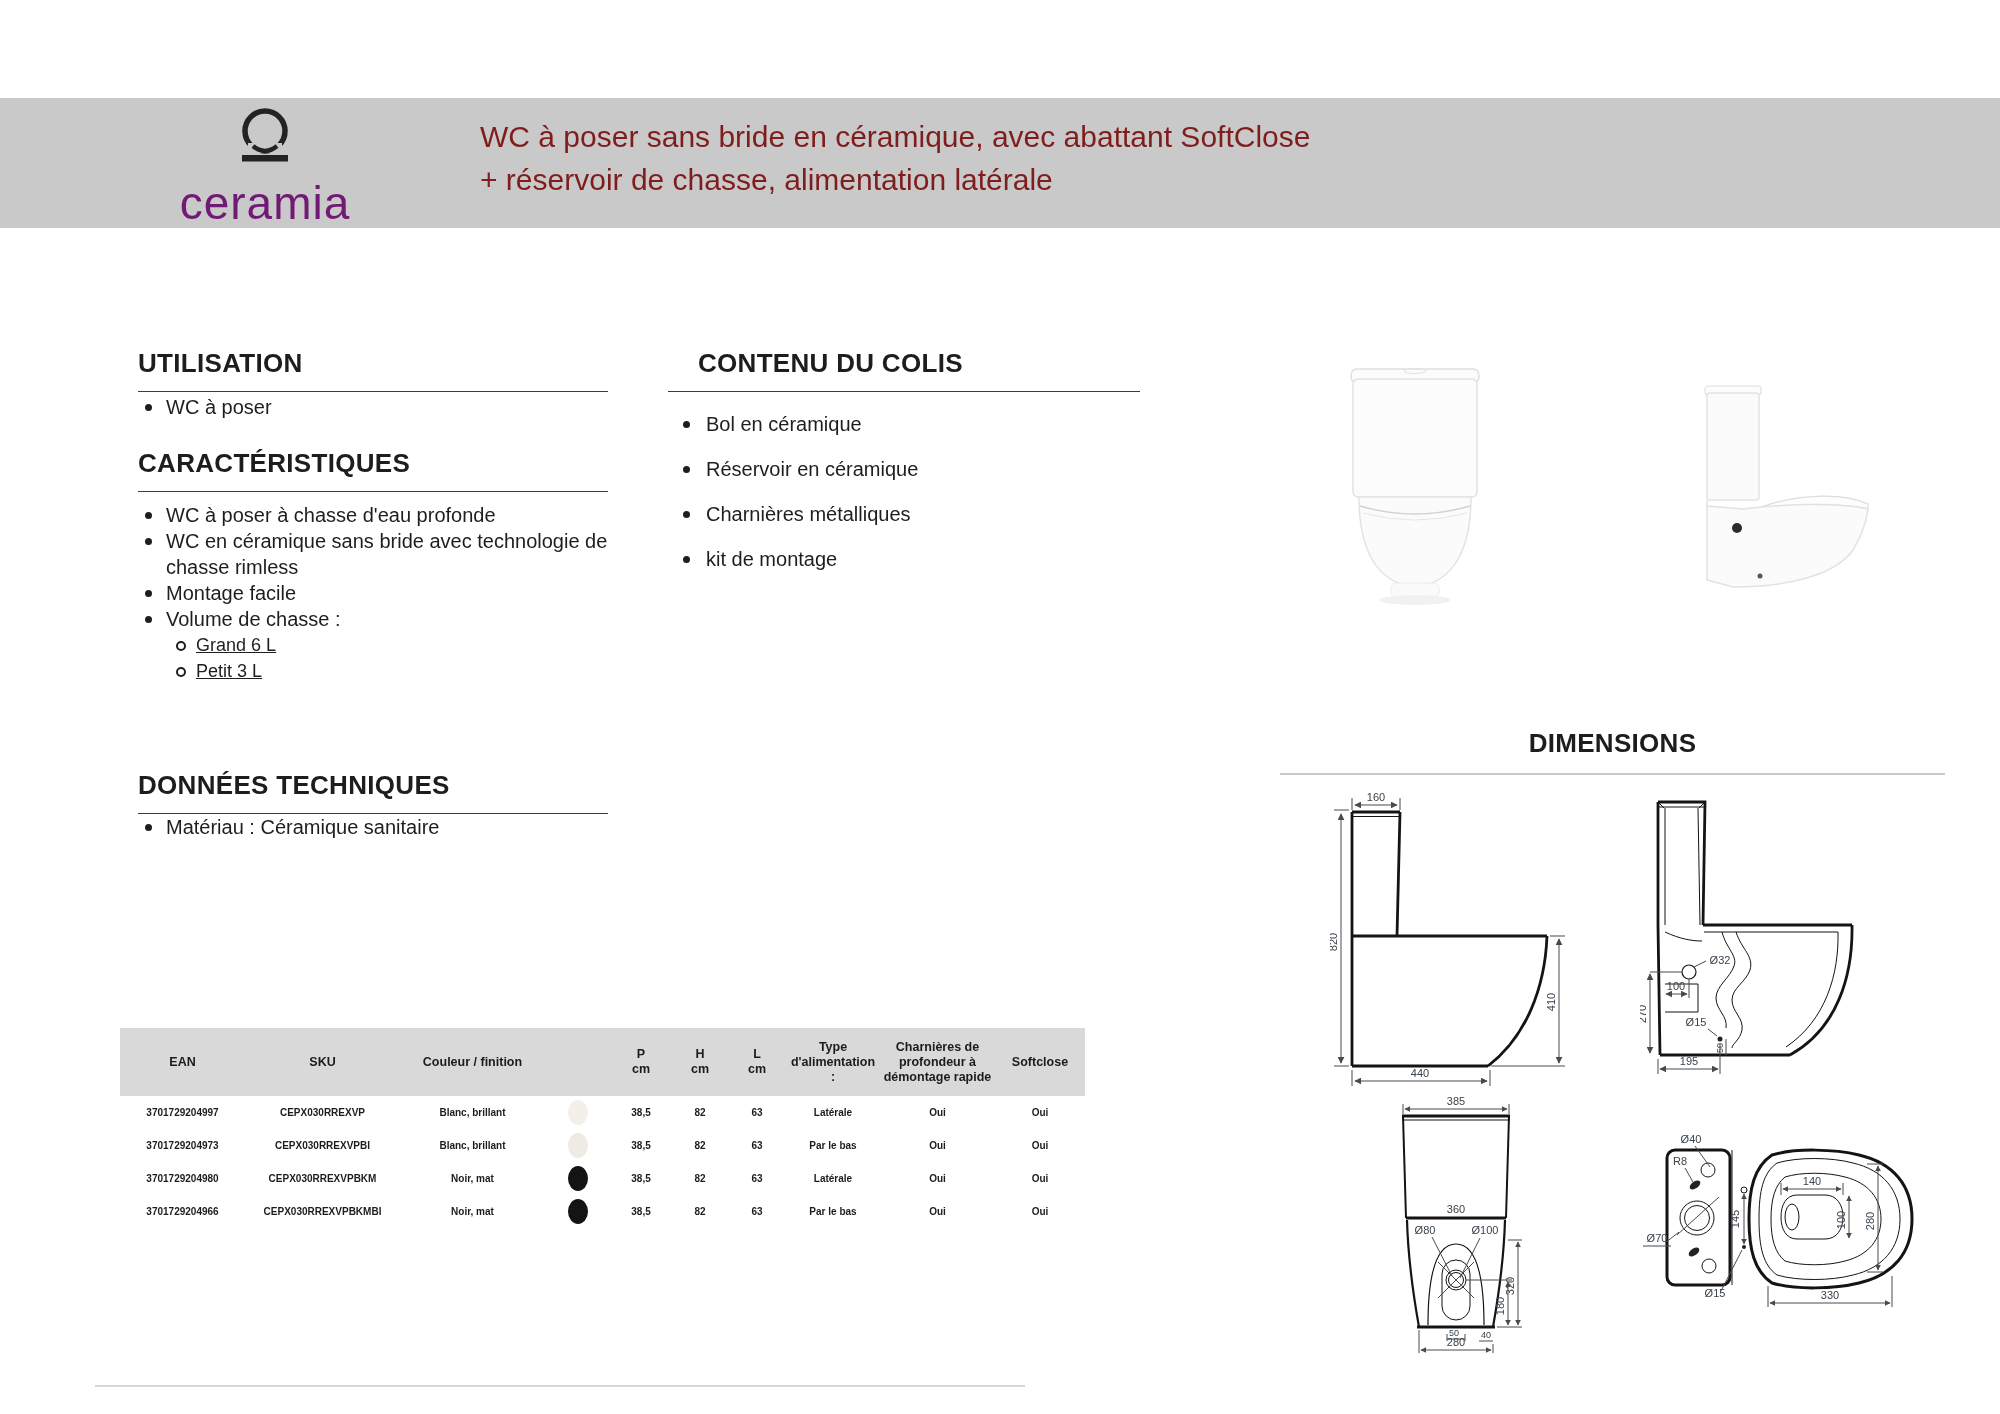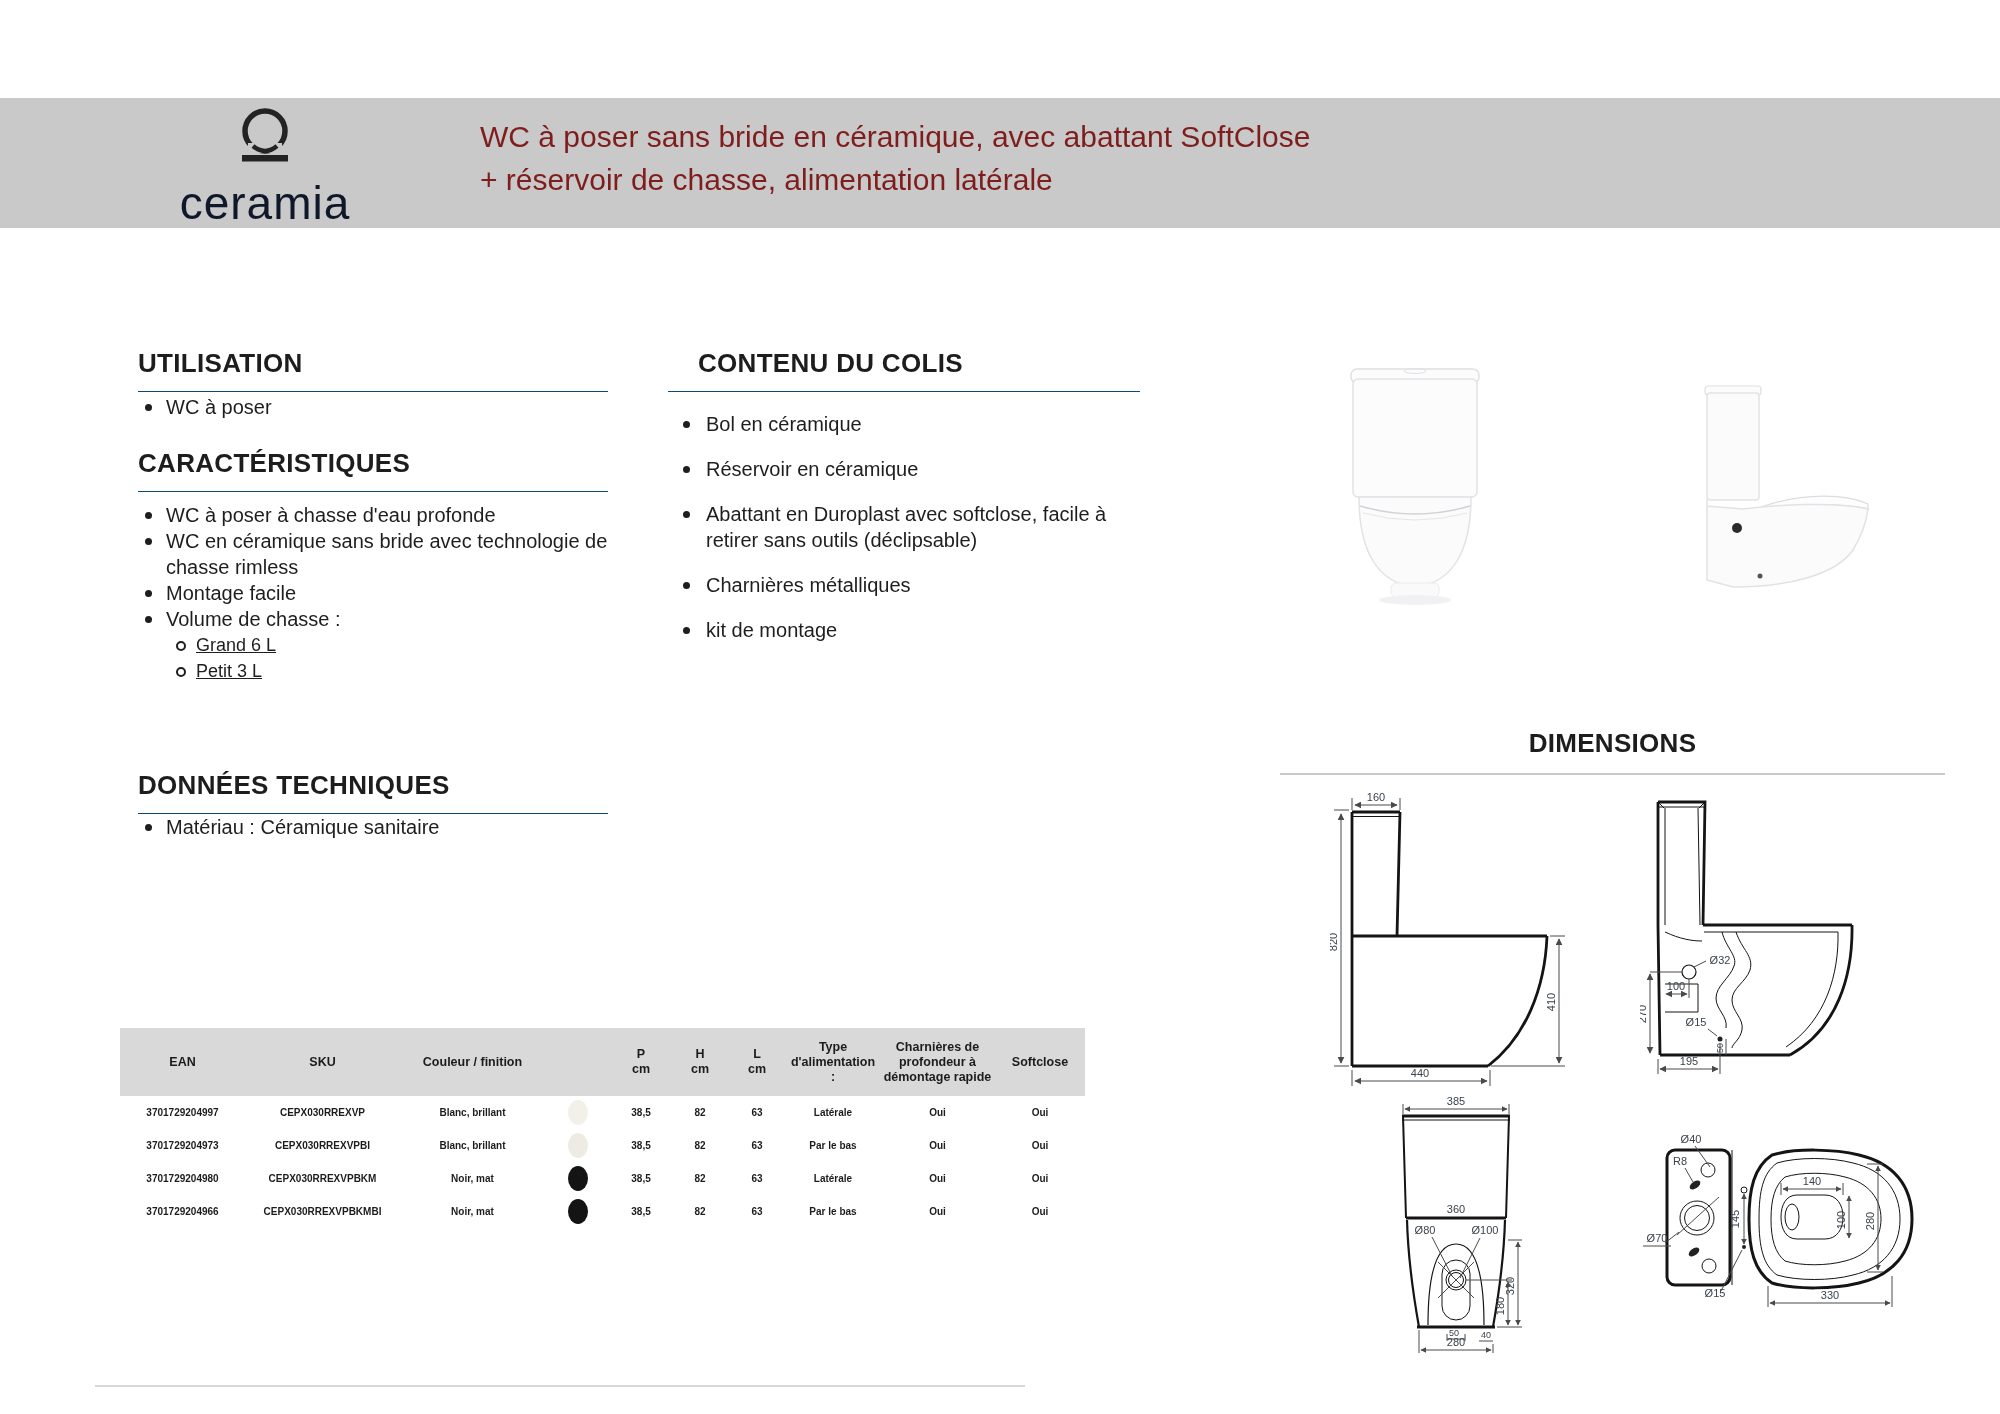--- a/index.html
+++ b/index.html
@@ -3,21 +3,21 @@
 <meta charset="utf-8">
 <style>
   html,body{margin:0;padding:0;background:#fff;}
   .canvas{position:relative;width:2000px;height:1414px;background:#ffffff;overflow:hidden;
           font-family:"Liberation Sans",sans-serif;color:#1e1e1e;}
   .abs{position:absolute;}
 
   
   .header-bar{left:0;top:98px;width:2000px;height:130px;background:#c9c9c9;}
   .brand{left:150px;top:104px;width:230px;text-align:center;}
-  .brand-word{font-size:46px;letter-spacing:1px;color:#0f172a;margin-top:-2px;}
+  .brand-word{font-size:46px;letter-spacing:1px;color:#701a75;margin-top:-2px;}
   .title{left:480px;top:115px;font-size:30px;line-height:43px;color:#7f1d1d;}
   .pixl{left:1727px;top:109px;width:193px;height:108px;background:#181818;border-radius:20px;
         text-align:center;line-height:104px;font-size:68px;font-weight:bold;letter-spacing:-2px;}
   .pixl .p{color:#ffffff;} .pixl .iw{position:relative;display:inline-block;color:#f0d2a2;}
   .pixl .idot{position:absolute;left:-3px;top:14px;width:20px;height:24px;border-radius:50%;
         background:#ef6fa7;transform:rotate(-12deg);}
   .pixl .x{color:#1c8a1c;} .pixl .l{color:#a7a7a7;}
 
   
   .sec{width:470px;}
@@ -106,21 +106,20 @@
     <ul class="b">
       <li>Matériau : Céramique sanitaire</li>
     </ul>
   </div>
 
   <div class="abs sec sec-contenu">
     <h2>CONTENU DU COLIS</h2>
     <ul class="b">
       <li>Bol en céramique</li>
       <li>Réservoir en céramique</li>
-      <li>Abattant en Duroplast avec softclose, facile à retirer sans outils (déclipsable)</li>
       <li>Charnières métalliques</li>
       <li>kit de montage</li>
     </ul>
   </div>
 
   <svg class="abs" style="left:1345px;top:355px;" width="140" height="255" viewBox="0 0 140 255">
     <rect x="6" y="14" width="128" height="14" rx="6" fill="#fcfcfd" stroke="#e0e0e4" stroke-width="1.5"></rect>
     <ellipse cx="70" cy="16" rx="11" ry="2.5" fill="none" stroke="#e2e2e6"></ellipse>
     <rect x="8" y="24" width="124" height="118" rx="5" fill="#fcfcfd" stroke="#e2e2e6" stroke-width="1.5"></rect>
     <path d="M14,142 C14,192 30,228 70,232 C110,228 126,192 126,142 Z" fill="#fbfbfc" stroke="#e3e3e7" stroke-width="1.5"></path>

